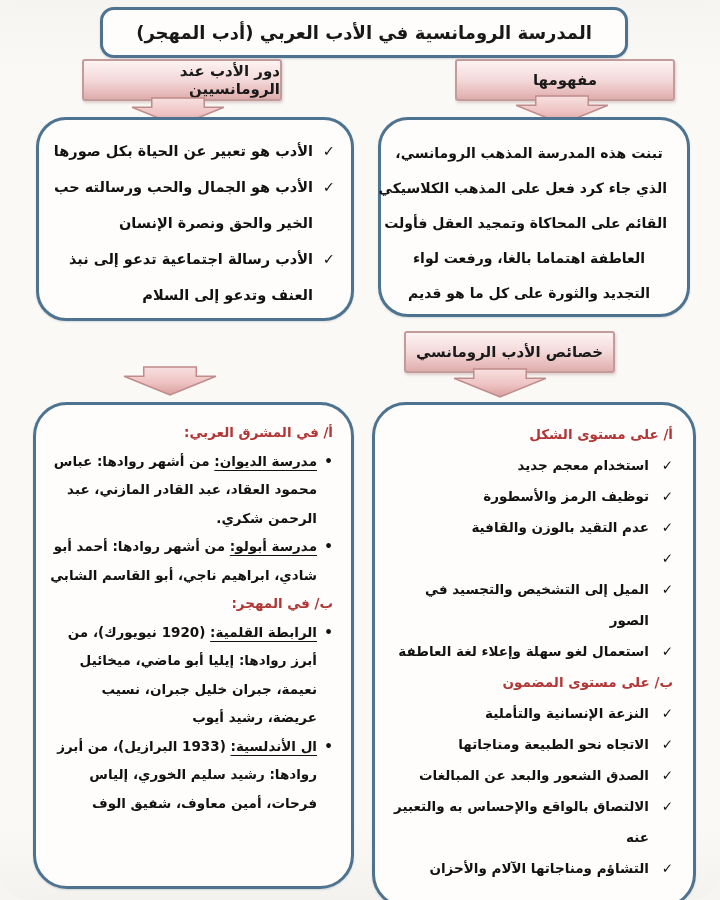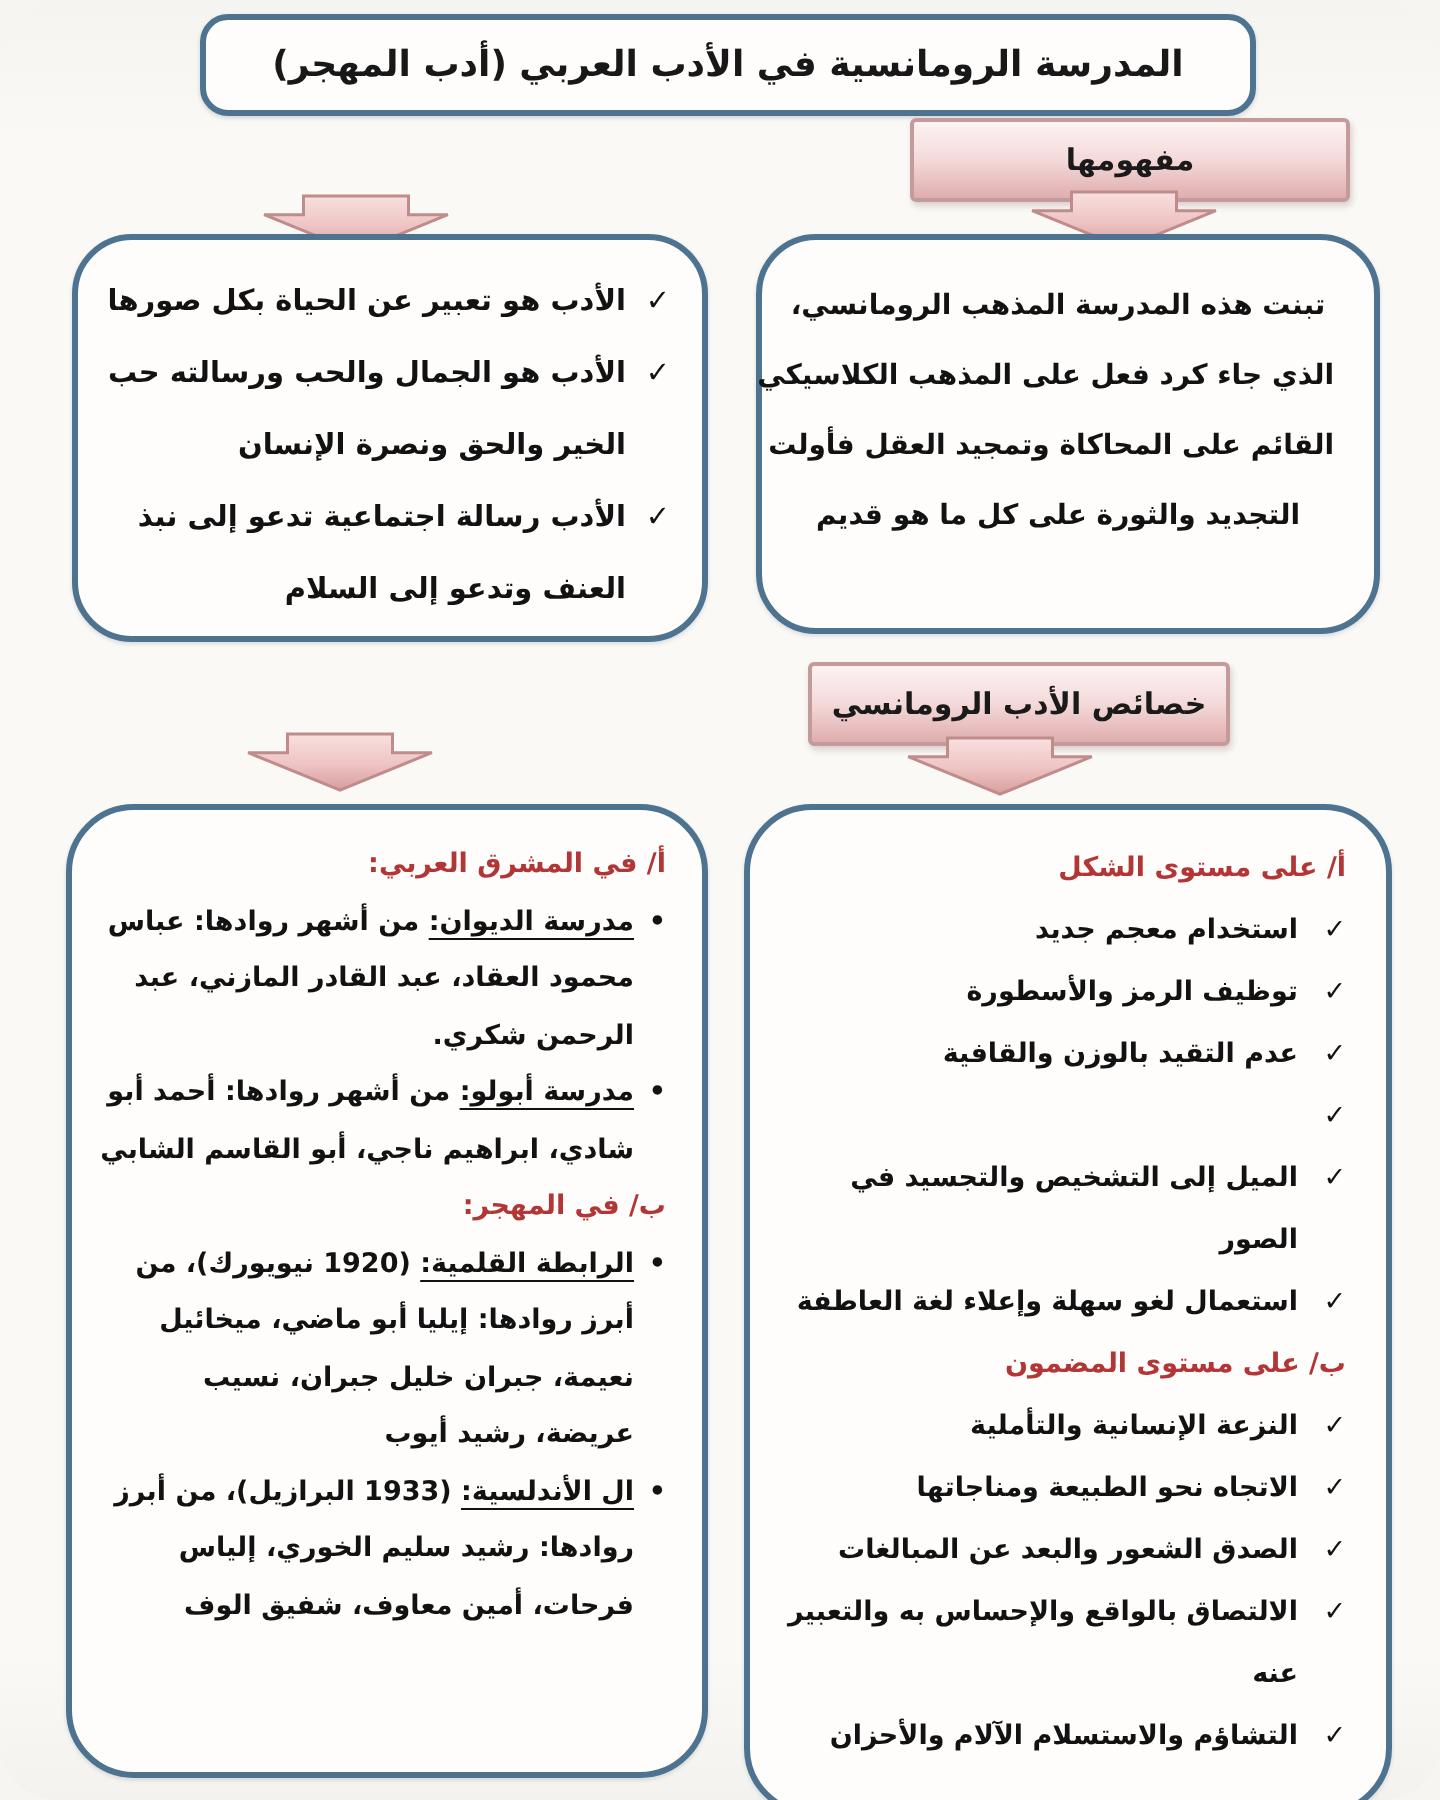--- a/index.html
+++ b/index.html
@@ -76,20 +76,23 @@
         <stop offset="0.55" stop-color="#eec3c3"></stop>
         <stop offset="1" stop-color="#d89e9e"></stop>
       </linearGradient>
     </defs>
   </svg>
 
   <div class="title-box">
     <span>المدرسة الرومانسية في الأدب العربي (أدب المهجر)</span>
   </div>
 
+  <div class="pink-header" id="hdr-role">
+    <span>دور الأدب عند الرومانسيين</span>
+  </div>
   <div class="pink-header" id="hdr-concept">
     <span>مفهومها</span>
   </div>
   <svg class="arrow" id="arr-role" viewBox="0 0 100 32">
     <polygon points="22,1 78,1 78,11 99,11 50,31 1,11 22,11" fill="url(#arrowGrad)" stroke="#c08b8b" stroke-width="1.6"></polygon>
   </svg>
   <svg class="arrow" id="arr-concept" viewBox="0 0 100 32">
     <polygon points="22,1 78,1 78,11 99,11 50,31 1,11 22,11" fill="url(#arrowGrad)" stroke="#c08b8b" stroke-width="1.6"></polygon>
   </svg>
 
@@ -108,20 +111,21 @@
         <span class="btxt">الأدب رسالة اجتماعية تدعو إلى نبذ العنف وتدعو إلى السلام</span>
       </div>
     </div>
   </div>
 
   <div class="round-box" id="box-concept">
     <div class="concept-lines">
       <div class="cline">تبنت هذه المدرسة المذهب الرومانسي،</div>
       <div class="cline">الذي جاء كرد فعل على المذهب الكلاسيكي</div>
       <div class="cline">القائم على المحاكاة وتمجيد العقل فأولت</div>
+      <div class="cline">العاطفة اهتماما بالغا، ورفعت لواء</div>
       <div class="cline">التجديد والثورة على كل ما هو قديم</div>
     </div>
   </div>
 
   <div class="pink-header" id="hdr-features">
     <span>خصائص الأدب الرومانسي</span>
   </div>
   <svg class="arrow" id="arr-currents" viewBox="0 0 100 32">
     <polygon points="22,1 78,1 78,11 99,11 50,31 1,11 22,11" fill="url(#arrowGrad)" stroke="#c08b8b" stroke-width="1.6"></polygon>
   </svg>
@@ -190,18 +194,18 @@
       <div class="feat-item">
         <span class="check">✓</span>
         <span class="btxt">الصدق الشعور والبعد عن المبالغات</span>
       </div>
       <div class="feat-item">
         <span class="check">✓</span>
         <span class="btxt">الالتصاق بالواقع والإحساس به والتعبير عنه</span>
       </div>
       <div class="feat-item">
         <span class="check">✓</span>
-        <span class="btxt">التشاؤم والاستسلام الآلام والأحزان</span>
+        <span class="btxt">التشاؤم ومناجاتها الآلام والأحزان</span>
       </div>
     </div>
   </div>
 
 </div>
 
 </body></html>

